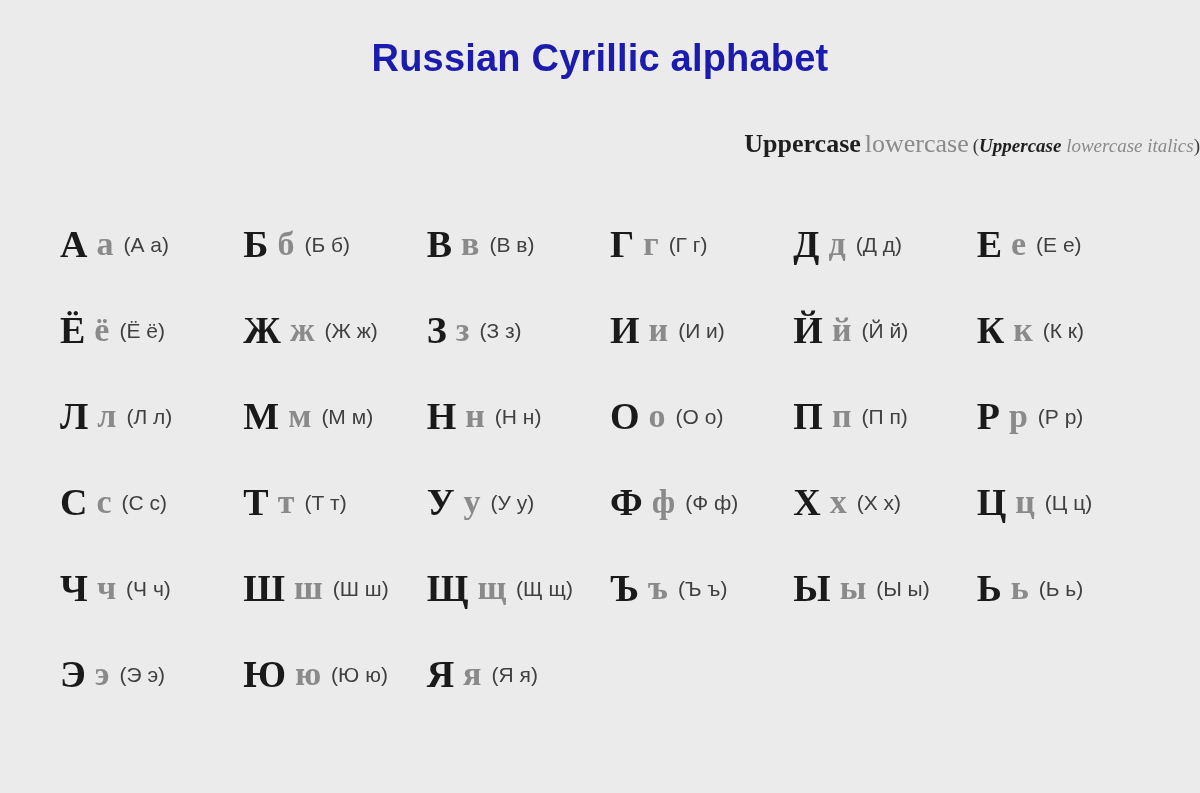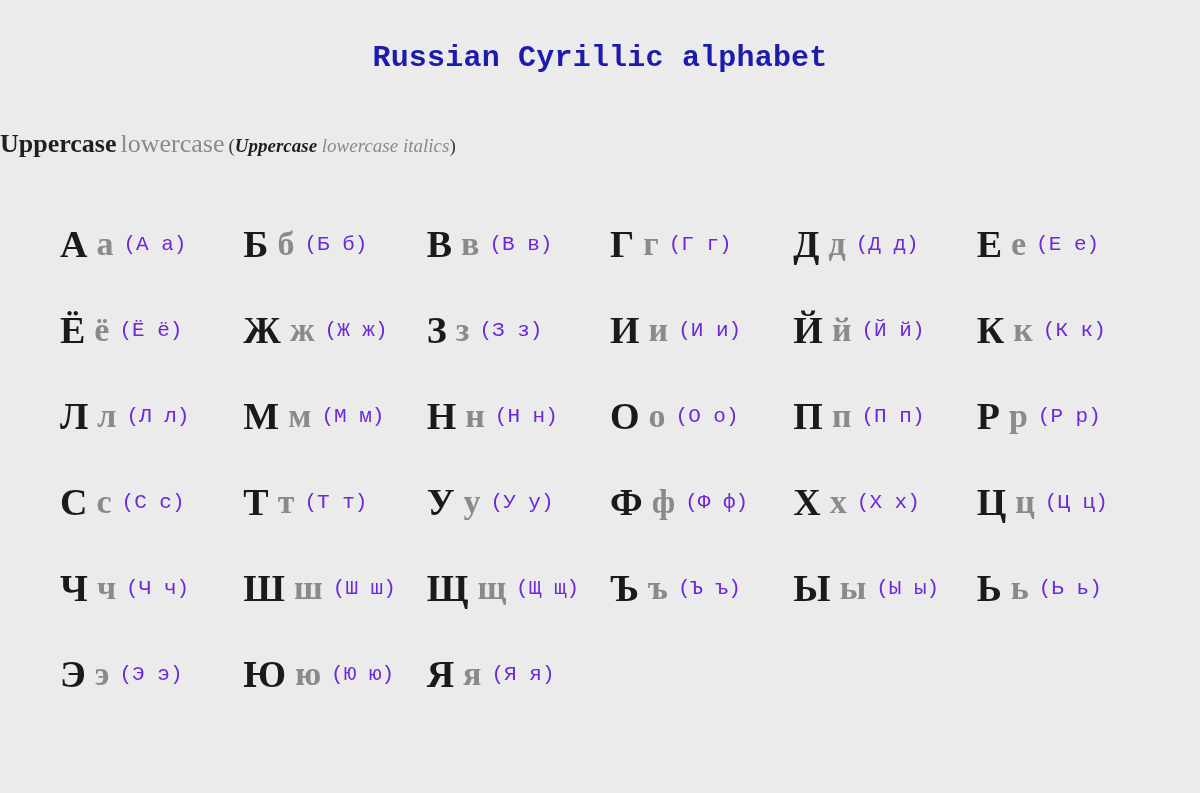--- a/index.html
+++ b/index.html
@@ -18,28 +18,28 @@
     height: 793px;
     position: relative;
     box-sizing: border-box;
   }
   .title-block {
     text-align: center;
     padding-top: 40px;
   }
   .title-line {
     color: #1b1bad;
-    font-family: Liberation Mono, monospace;
-    font-weight: bold;
-    font-size: 30px;
+    font-family: Liberation Sans, sans-serif;
+    font-weight: bold;
+    font-size: 38px;
     line-height: 37px;
     letter-spacing: 0.2px;
   }
   .legend {
-    text-align: left;
+    text-align: right;
     margin-top: 52px;
     white-space: nowrap;
   }
   .legend .up {
     color: #1f1f1f;
     font-weight: bold;
     font-size: 26px;
   }
   .legend .low {
     color: #8a8a8a;
@@ -84,23 +84,23 @@
   }
   .glyph-low {
     font-family: "Liberation Serif", serif;
     font-weight: bold;
     font-size: 34px;
     color: #8a8a8a;
     line-height: 1;
     margin-left: 9px;
   }
   .glyph-italics {
-    font-family: Liberation Mono, monospace;
+    font-family: Liberation Sans, sans-serif;
     font-size: 21px;
-    color: #6d28d9;
+    color: #404040;
     margin-left: 10px;
     line-height: 1;
   }
 </style>
 </head>
 <body>
 
 <div class="page">
 
   <div class="title-block">

